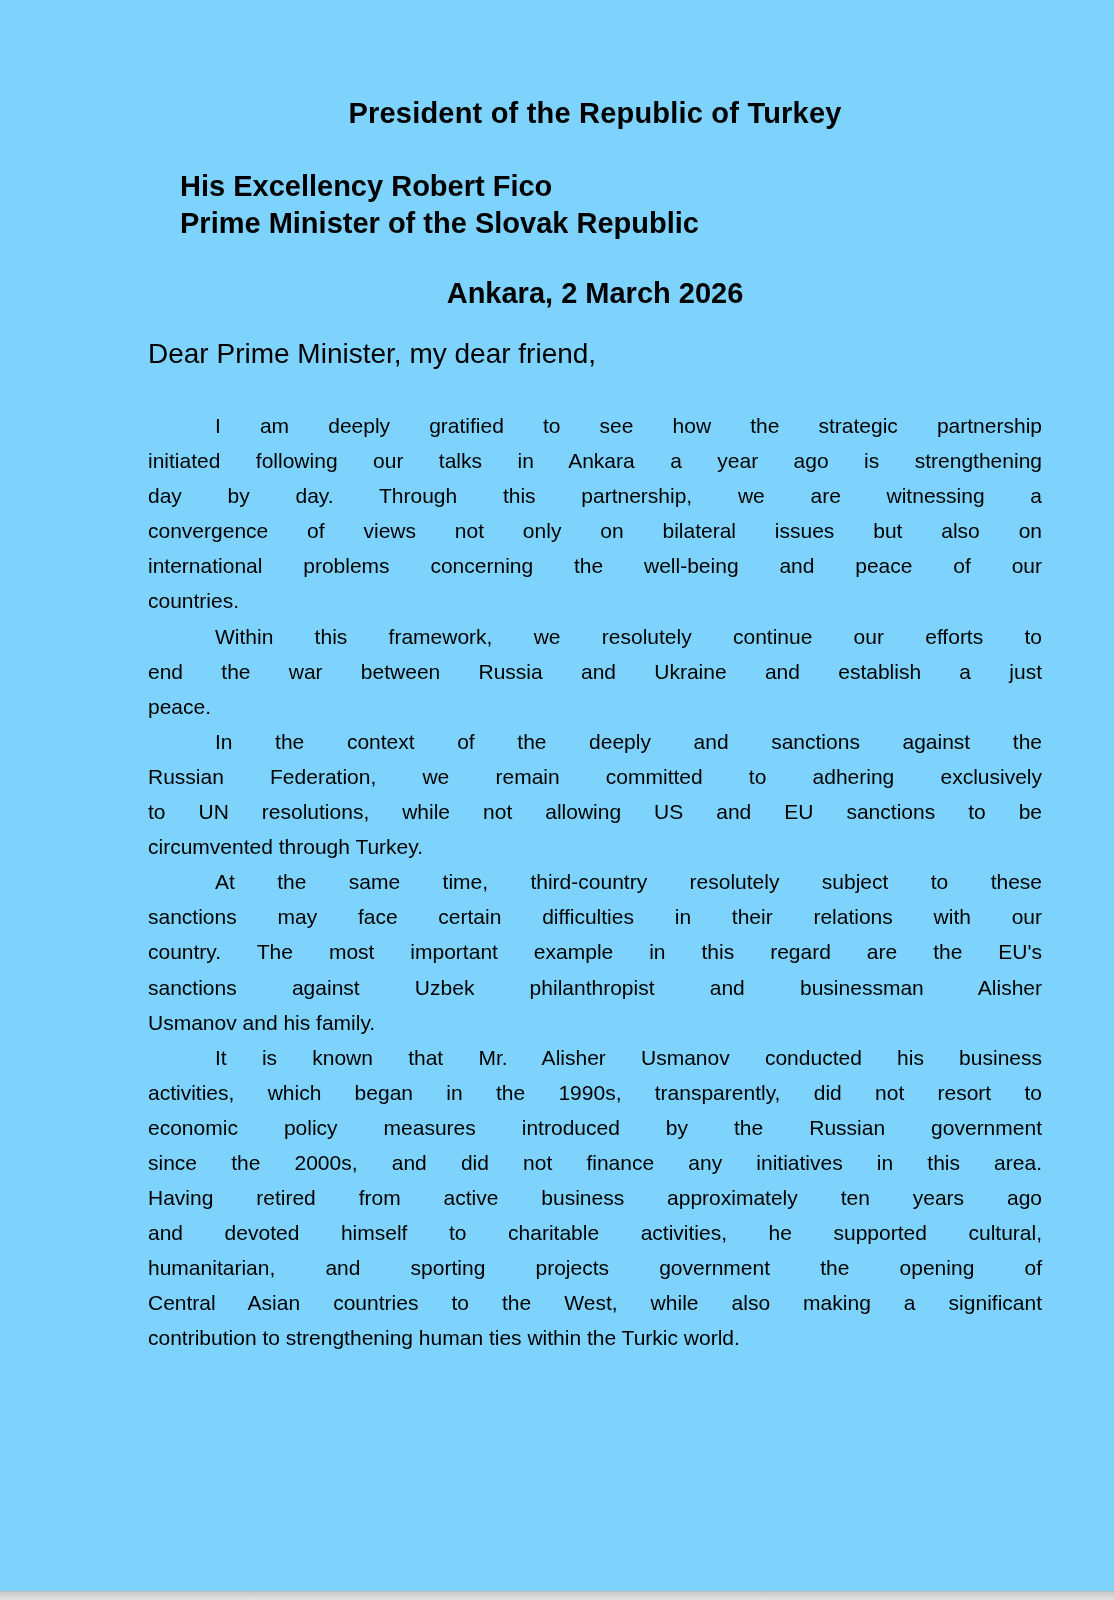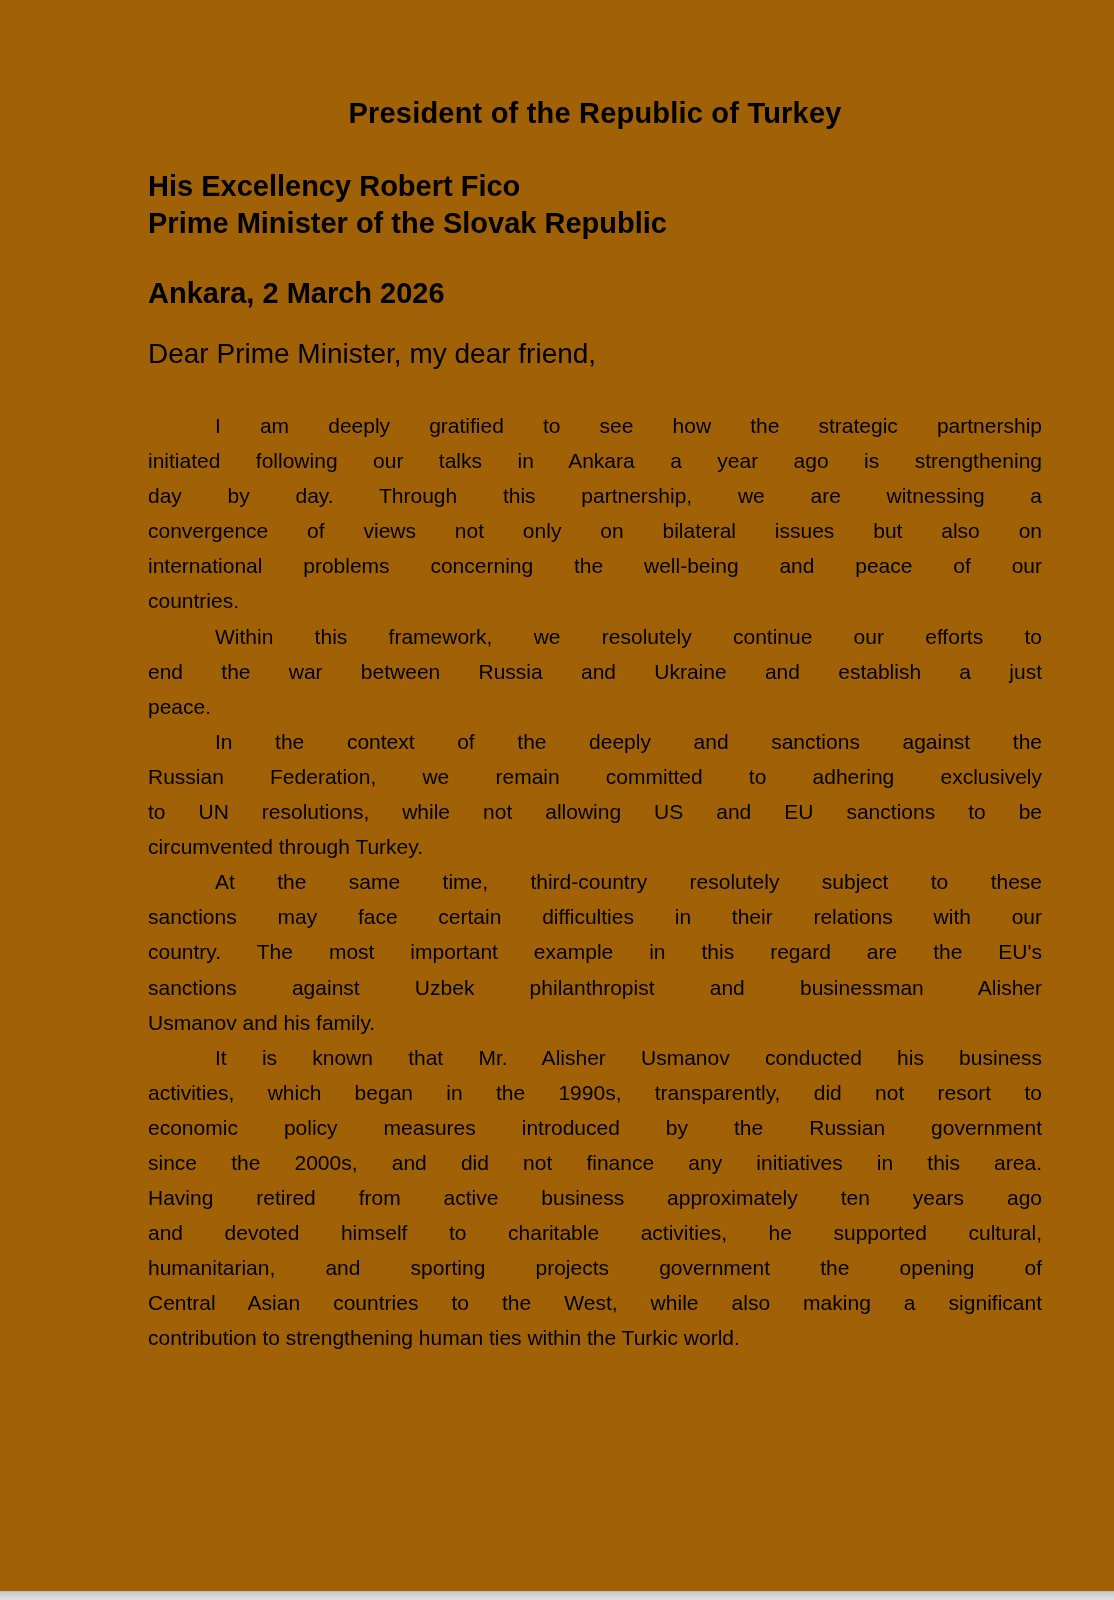--- a/index.html
+++ b/index.html
@@ -12,45 +12,46 @@
     height: 1600px;
     position: relative;
     overflow: hidden;
     font-family: "Liberation Sans", sans-serif;
     color: #000000;
     -webkit-font-smoothing: antialiased;
   }
   .sheet {
     position: absolute;
     inset: 0;
-    background: #a16207;
+    background: #7dd3fc;
   }
   .content {
     position: absolute;
     left: 148px;
     width: 894px;
     top: 0;
   }
   .title {
     margin-top: 96px;
     text-align: center;
     font-weight: bold;
     font-size: 29px;
     line-height: 35px;
     letter-spacing: 0.2px;
   }
   .addressee {
     margin-top: 37px;
     font-weight: bold;
     font-size: 29px;
     line-height: 37px;
+    margin-left: 32px;
   }
   .dateline {
     margin-top: 33px;
-    text-align: left;
+    text-align: center;
     font-weight: bold;
     font-size: 29px;
     line-height: 37px;
   }
   .salutation {
     margin-top: 24px;
     font-size: 28px;
     line-height: 35px;
   }
   .letter-body {

